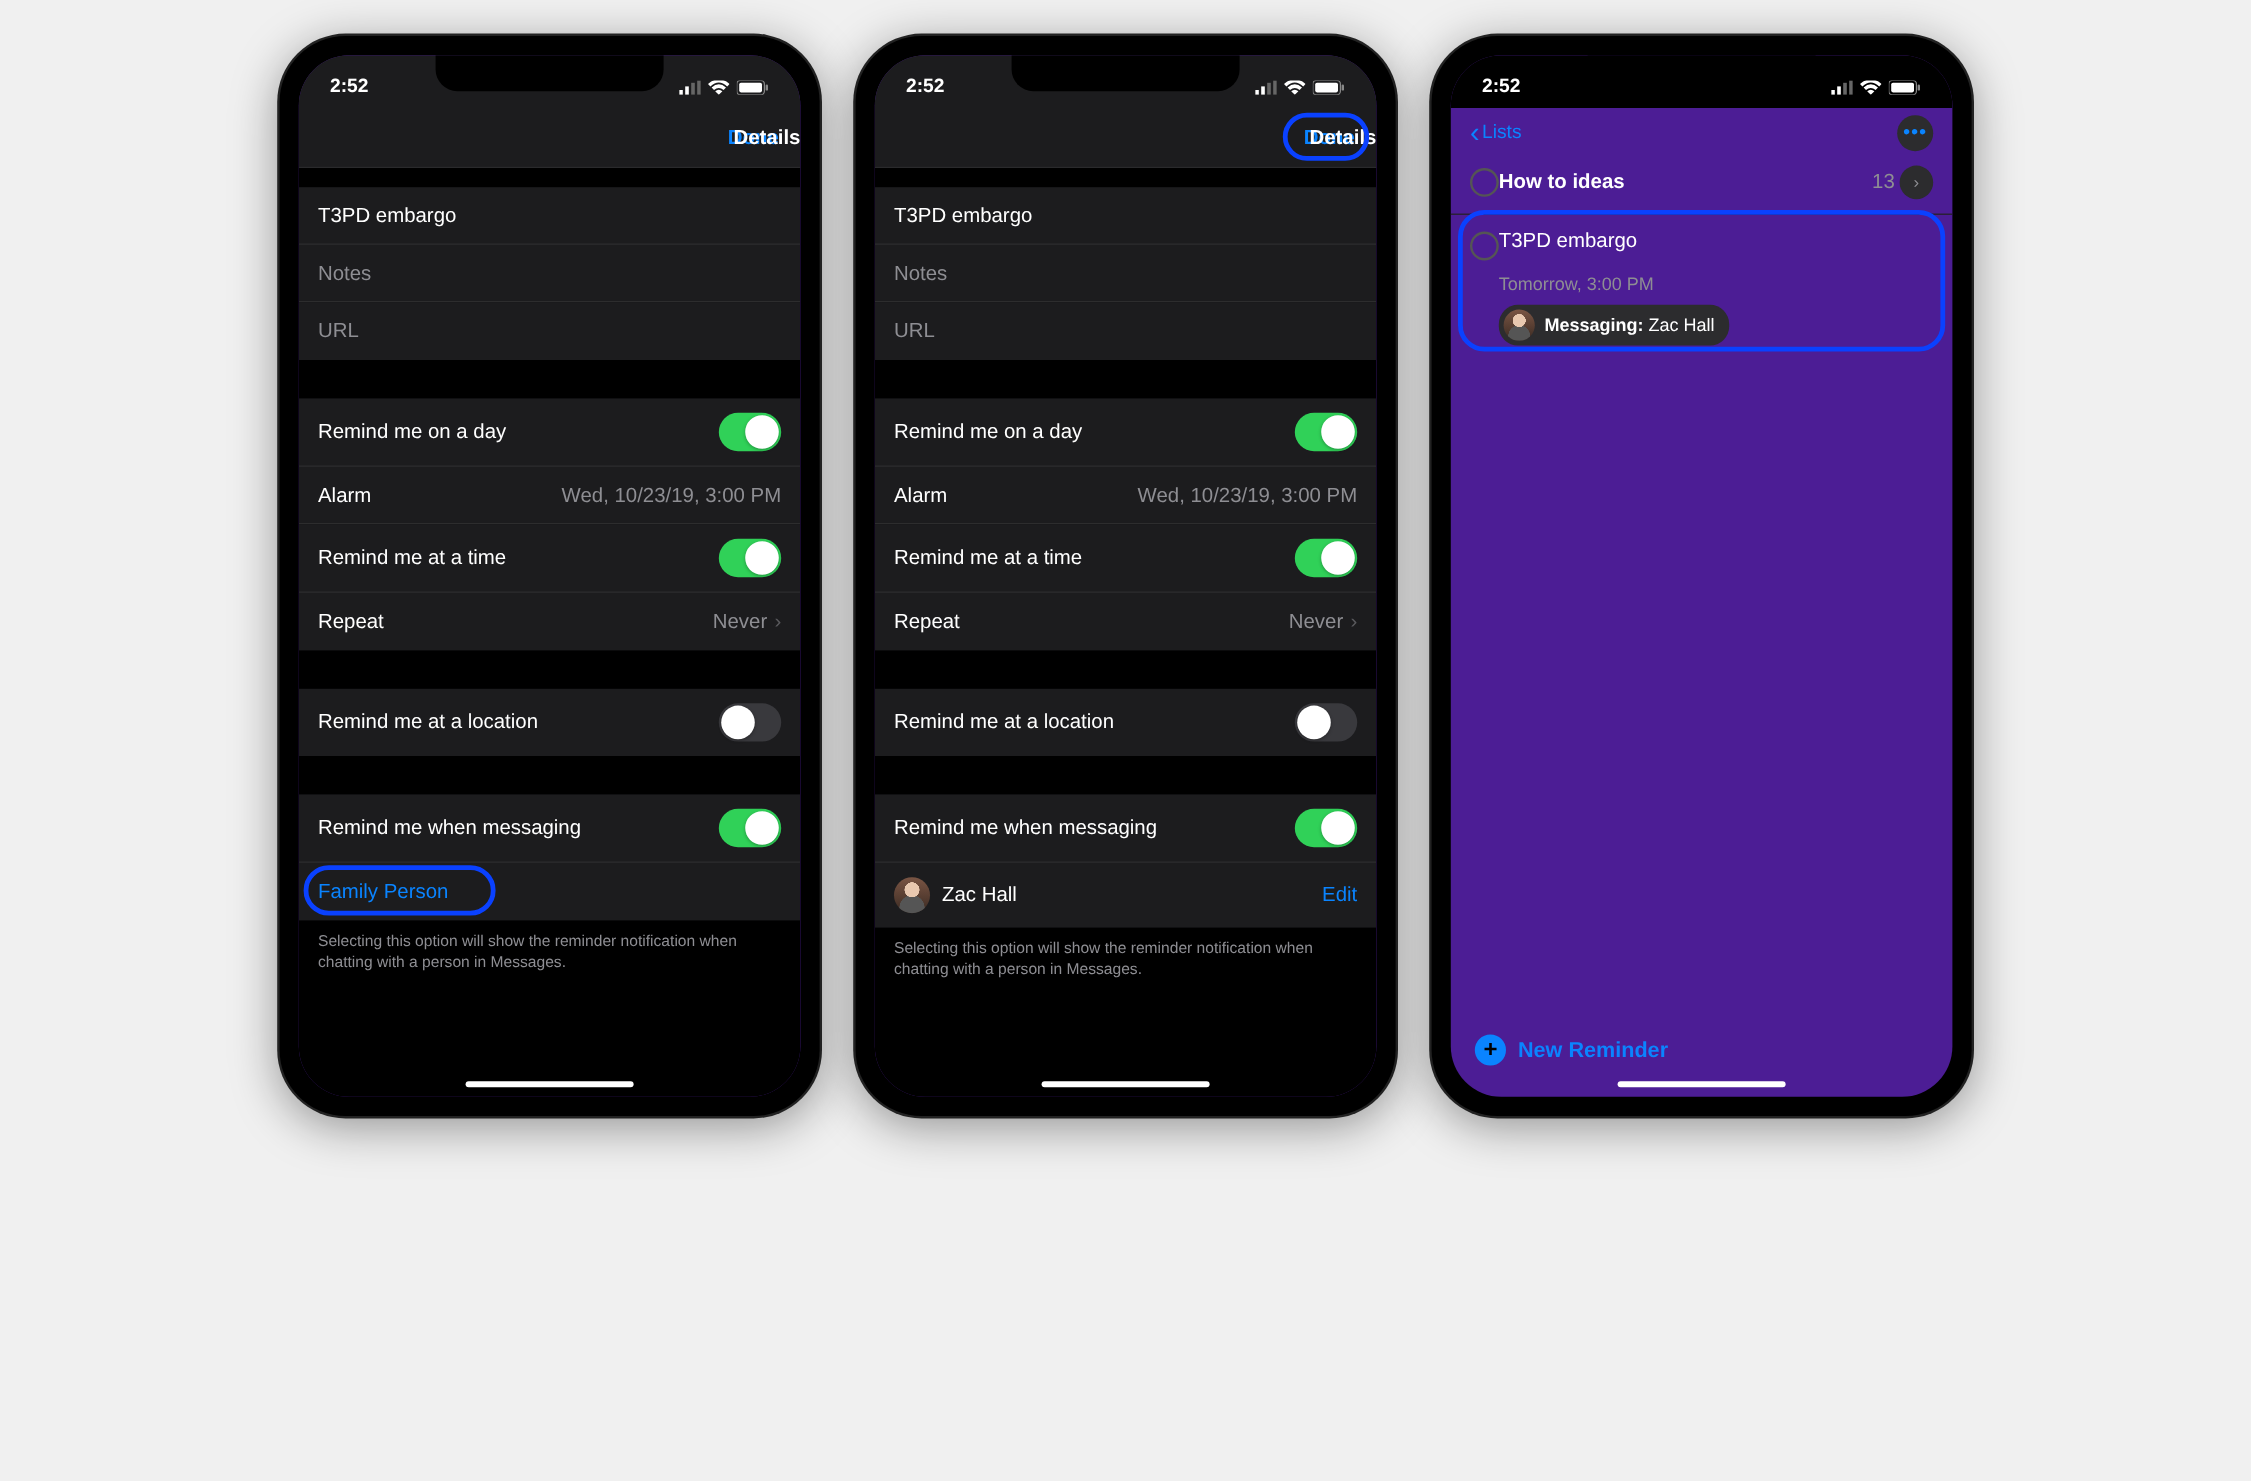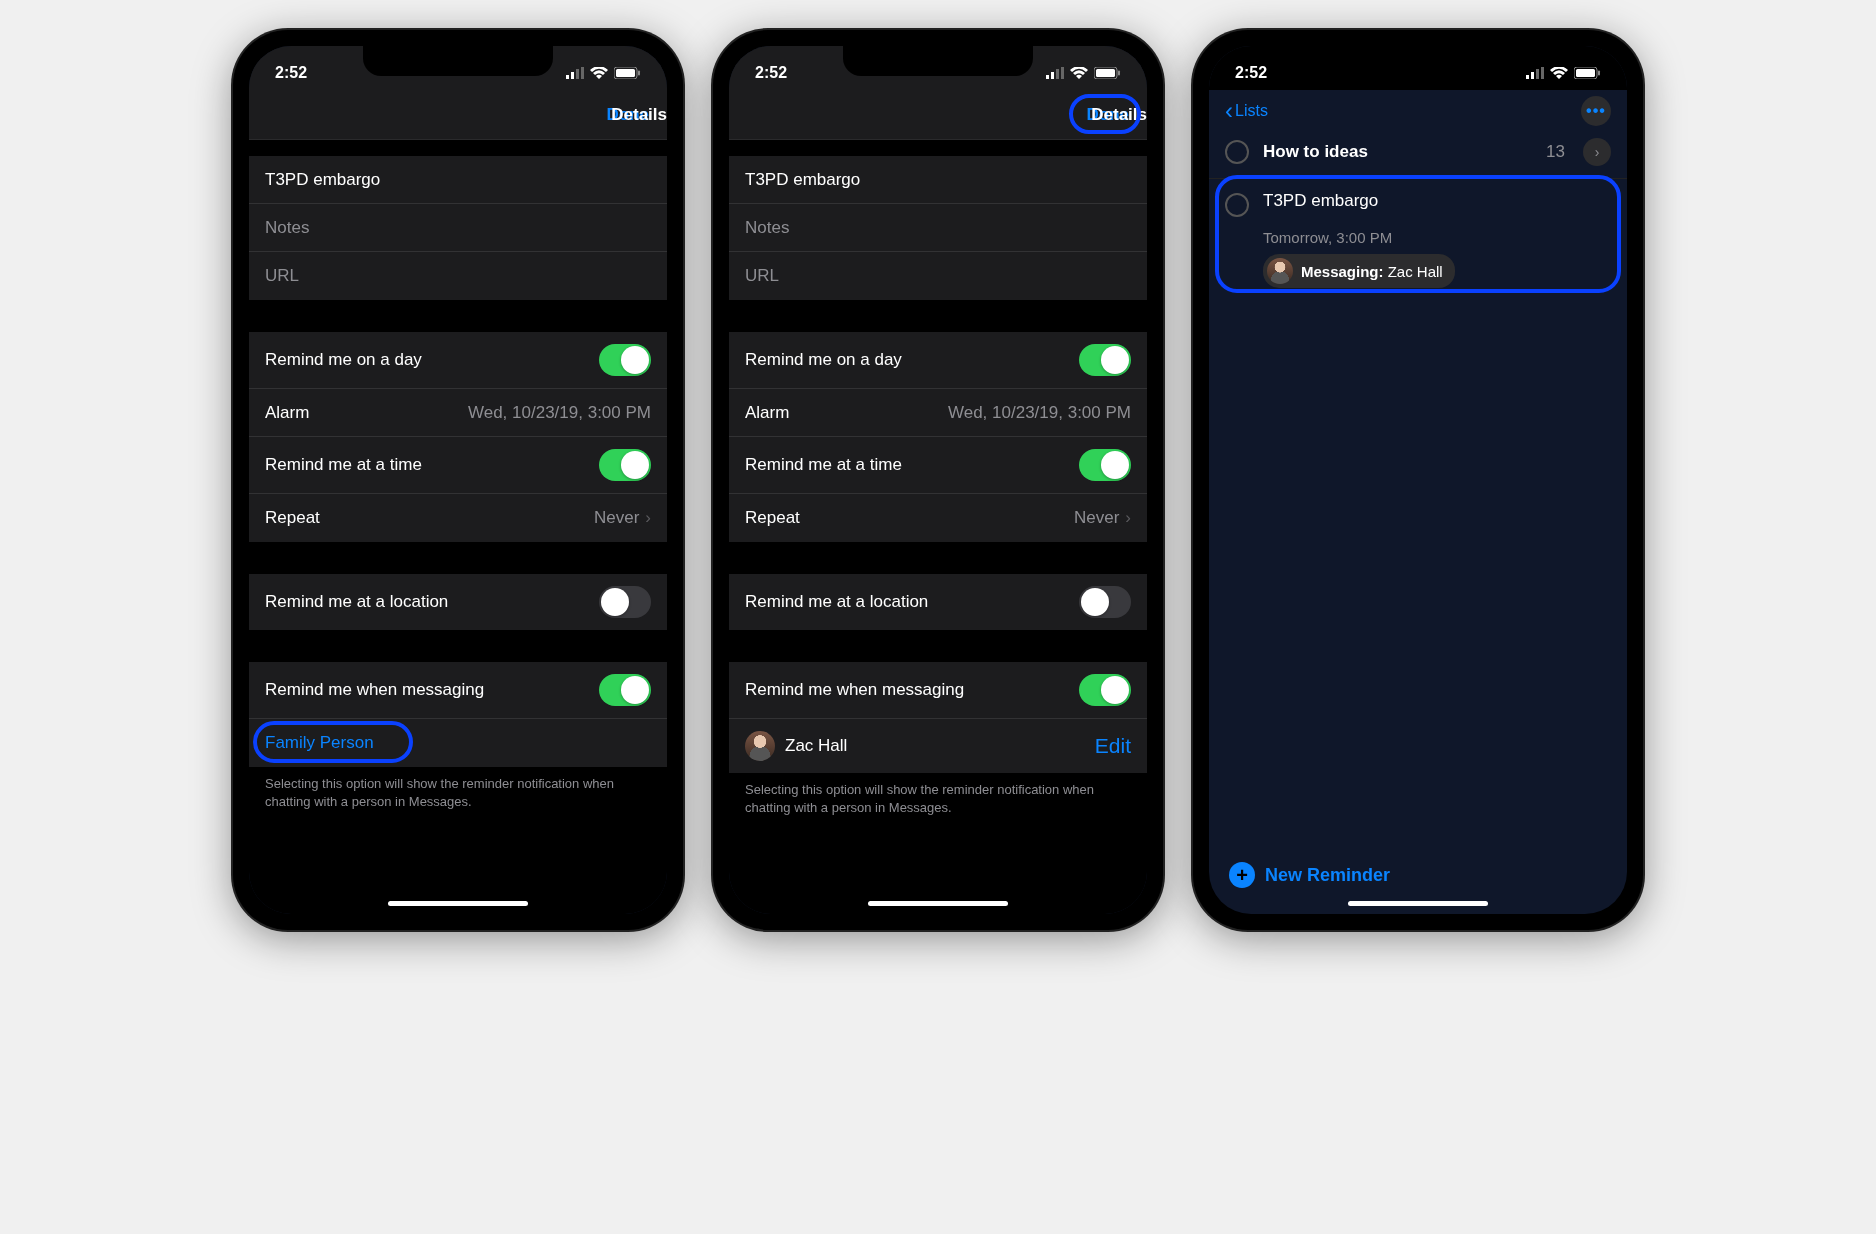--- a/index.html
+++ b/index.html
@@ -25,21 +25,21 @@
   }
   .phone::before, .phone::after {
     content:"";
     position:absolute;
     background:#111;
     border-radius:3px;
   }
   .screen {
     width: 100%;
     height: 100%;
-    background: #0f172a;
+    background: #4c1d95;
     border-radius: 42px;
     overflow: hidden;
     position: relative;
     color: #fff;
   }
   .notch {
     position: absolute;
     top: 0; left: 50%;
     transform: translateX(-50%);
     width: 190px; height: 30px;
@@ -103,31 +103,31 @@
   .footer-note { color:#8e8e93; font-size:13px; padding: 8px 16px 0; line-height:1.4; }
 
   .toggle {
     width:52px;height:32px;border-radius:16px;background:#39393d;position:relative;flex-shrink:0;
   }
   .toggle.on { background:#30d158; }
   .toggle .knob { position:absolute;width:28px;height:28px;border-radius:14px;background:#fff;top:2px;left:2px;box-shadow:0 1px 3px rgba(0,0,0,.3); }
   .toggle.on .knob { left:auto; right:2px; }
 
   .choose-person { color:#0a84ff; }
-  .edit-link { color:#0a84ff; font-size:21px; }
+  .edit-link { color:#0a84ff; font-size:17px; }
   .avatar { width:30px;height:30px;border-radius:15px;background:linear-gradient(#7a5544,#3a2a22);margin-right:10px;display:inline-block;flex-shrink:0;position:relative;overflow:hidden; }
   .avatar::after{content:"";position:absolute;inset:0;background:radial-gradient(circle at 50% 35%,#e8c8b0 0 25%,transparent 26%),radial-gradient(circle at 50% 85%,#555 0 35%,transparent 36%);}
 
   .highlight-pill { border:4px solid #0a41ff; border-radius:22px; position:absolute; pointer-events:none; z-index:40;}
 
   .home-indicator { position:absolute; bottom:8px; left:50%; transform:translateX(-50%); width:140px; height:5px; border-radius:3px; background:#fff; }
 
   
   .big-title { font-size:34px; font-weight:700; color:#0a84ff; padding:12px 20px 8px; }
-  .list-row { display:flex; align-items:center; gap:14px; padding:12px 16px; border-bottom:0.5px solid #222; }
+  .list-row { display:flex; align-items:center; padding:12px 16px; border-bottom:0.5px solid #222; }
   .radio { width:24px;height:24px;border-radius:12px;border:2px solid #555;flex-shrink:0; }
   .row-title { font-size:17px; flex:1; }
   .row-title strong { font-weight:600; }
   .row-sub { font-size:15px;color:#8e8e93;margin-top:18px; }
   .count { color:#8e8e93; font-size:17px; margin-right:4px;}
   .disc { width:28px;height:28px;border-radius:14px;background:#2c2c2e;display:flex;align-items:center;justify-content:center;color:#8e8e93; font-size:14px;}
   .msg-badge { display:inline-flex;align-items:center;background:#2c2c2e;border-radius:16px;padding:4px 12px 4px 4px;gap:8px;margin-top:8px;font-size:15px; }
   .msg-badge .avatar { width:26px;height:26px;margin-right:0;}
   .new-reminder { position:absolute; bottom:26px; left:20px; display:flex;align-items:center;gap:10px;color:#0a84ff;font-size:18px;font-weight:600; }
   .plus-circle { width:26px;height:26px;border-radius:13px;background:#0a84ff;color:#000;display:flex;align-items:center;justify-content:center;font-size:20px;font-weight:700;line-height:1; }

